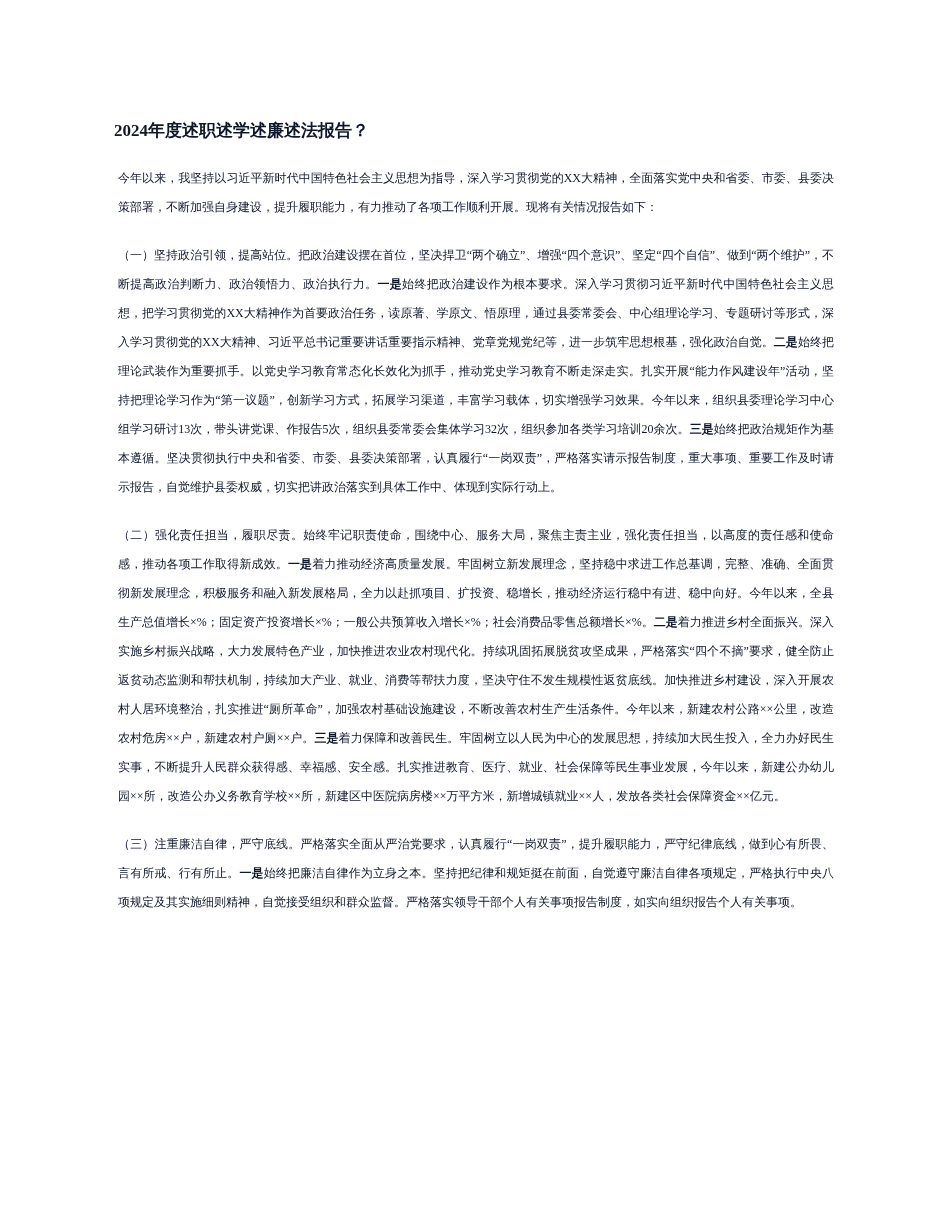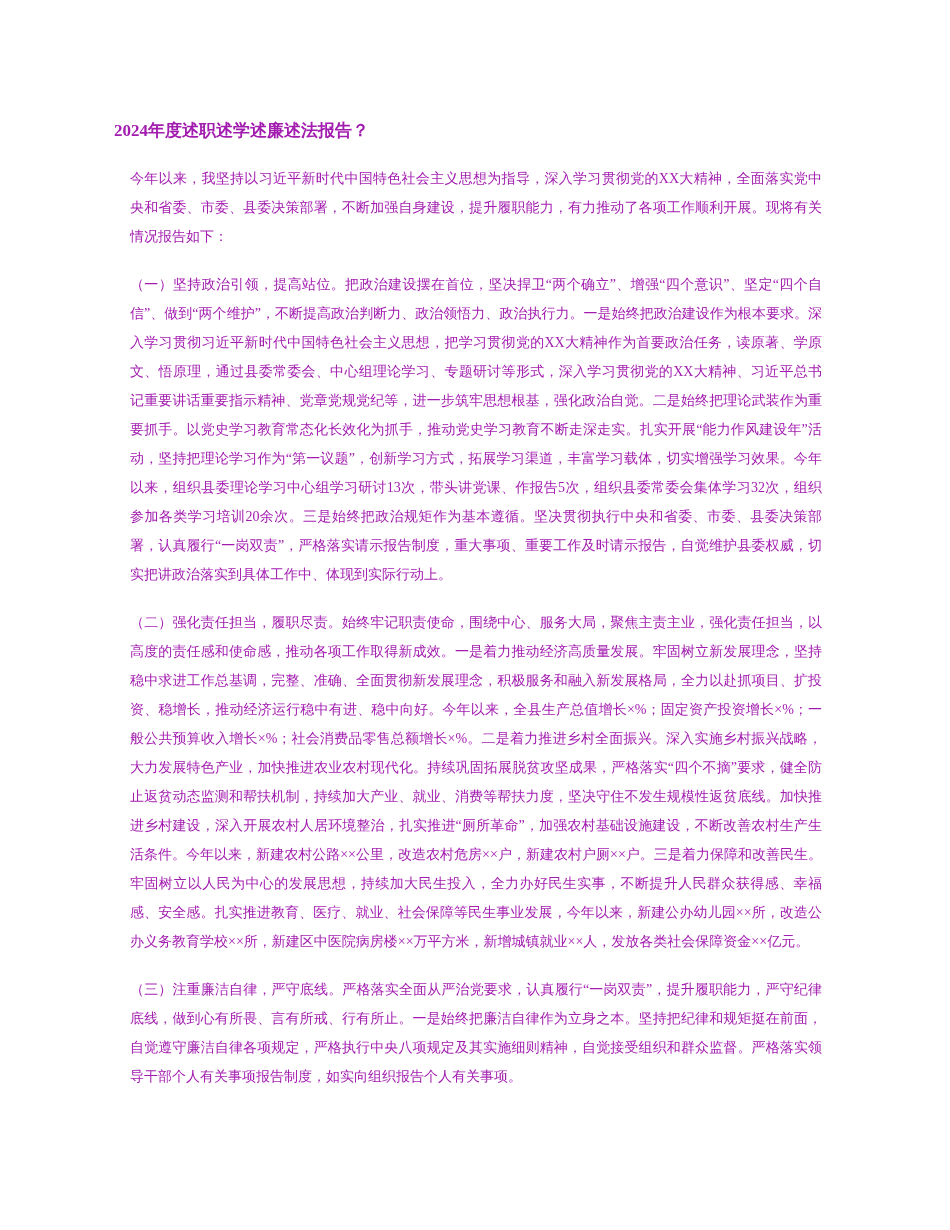--- a/index.html
+++ b/index.html
@@ -9,38 +9,38 @@
   }
   .page {
     position: relative;
     width: 950px;
     height: 1230px;
     overflow: hidden;
     box-sizing: border-box;
     background: #ffffff;
     padding: 116px 112px 0 114px;
     font-family: "Liberation Serif", "DejaVu Serif", serif;
-    color: #a21caf;
+    color: #0f172a;
   }
   .doc-title {
     font-size: 17px;
     font-weight: bold;
     line-height: 29px;
     margin: 0 0 14px 0;
   }
   .para {
-    font-size: 14px;
+    font-size: 12px;
     line-height: 29px;
-    margin: 19px 16px;
+    margin: 19px 4px;
     text-align: justify;
     text-justify: inter-ideograph;
     word-break: break-all;
   }
   .run { font-weight: normal; }
-  .run.bold { font-weight: normal; }
+  .run.bold { font-weight: bold; }
 </style>
 </head>
 <body>
 
 <div class="page">
   <h1 class="doc-title">2024年度述职述学述廉述法报告？</h1>
   <div>
       <p class="para"><span class="run">今年以来，我坚持以习近平新时代中国特色社会主义思想为指导，深入学习贯彻党的XX大精神，全面落实党中央和省委、市委、县委决策部署，不断加强自身建设，提升履职能力，有力推动了各项工作顺利开展。现将有关情况报告如下：</span></p>
       <p class="para"><span class="run">（一）坚持政治引领，提高站位。把政治建设摆在首位，坚决捍卫“两个确立”、增强“四个意识”、坚定“四个自信”、做到“两个维护”，不断提高政治判断力、政治领悟力、政治执行力。</span><span class="run bold">一是</span><span class="run">始终把政治建设作为根本要求。深入学习贯彻习近平新时代中国特色社会主义思想，把学习贯彻党的XX大精神作为首要政治任务，读原著、学原文、悟原理，通过县委常委会、中心组理论学习、专题研讨等形式，深入学习贯彻党的XX大精神、习近平总书记重要讲话重要指示精神、党章党规党纪等，进一步筑牢思想根基，强化政治自觉。</span><span class="run bold">二是</span><span class="run">始终把理论武装作为重要抓手。以党史学习教育常态化长效化为抓手，推动党史学习教育不断走深走实。扎实开展“能力作风建设年”活动，坚持把理论学习作为“第一议题”，创新学习方式，拓展学习渠道，丰富学习载体，切实增强学习效果。今年以来，组织县委理论学习中心组学习研讨13次，带头讲党课、作报告5次，组织县委常委会集体学习32次，组织参加各类学习培训20余次。</span><span class="run bold">三是</span><span class="run">始终把政治规矩作为基本遵循。坚决贯彻执行中央和省委、市委、县委决策部署，认真履行“一岗双责”，严格落实请示报告制度，重大事项、重要工作及时请示报告，自觉维护县委权威，切实把讲政治落实到具体工作中、体现到实际行动上。</span></p>
       <p class="para"><span class="run">（二）强化责任担当，履职尽责。始终牢记职责使命，围绕中心、服务大局，聚焦主责主业，强化责任担当，以高度的责任感和使命感，推动各项工作取得新成效。</span><span class="run bold">一是</span><span class="run">着力推动经济高质量发展。牢固树立新发展理念，坚持稳中求进工作总基调，完整、准确、全面贯彻新发展理念，积极服务和融入新发展格局，全力以赴抓项目、扩投资、稳增长，推动经济运行稳中有进、稳中向好。今年以来，全县生产总值增长×%；固定资产投资增长×%；一般公共预算收入增长×%；社会消费品零售总额增长×%。</span><span class="run bold">二是</span><span class="run">着力推进乡村全面振兴。深入实施乡村振兴战略，大力发展特色产业，加快推进农业农村现代化。持续巩固拓展脱贫攻坚成果，严格落实“四个不摘”要求，健全防止返贫动态监测和帮扶机制，持续加大产业、就业、消费等帮扶力度，坚决守住不发生规模性返贫底线。加快推进乡村建设，深入开展农村人居环境整治，扎实推进“厕所革命”，加强农村基础设施建设，不断改善农村生产生活条件。今年以来，新建农村公路××公里，改造农村危房××户，新建农村户厕××户。</span><span class="run bold">三是</span><span class="run">着力保障和改善民生。牢固树立以人民为中心的发展思想，持续加大民生投入，全力办好民生实事，不断提升人民群众获得感、幸福感、安全感。扎实推进教育、医疗、就业、社会保障等民生事业发展，今年以来，新建公办幼儿园××所，改造公办义务教育学校××所，新建区中医院病房楼××万平方米，新增城镇就业××人，发放各类社会保障资金××亿元。</span></p>

